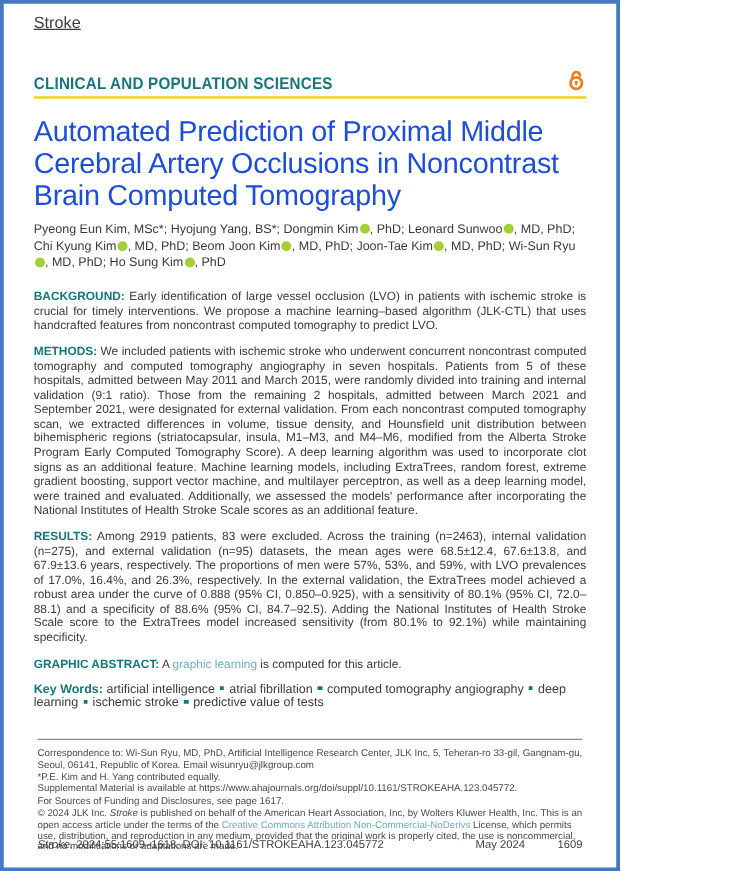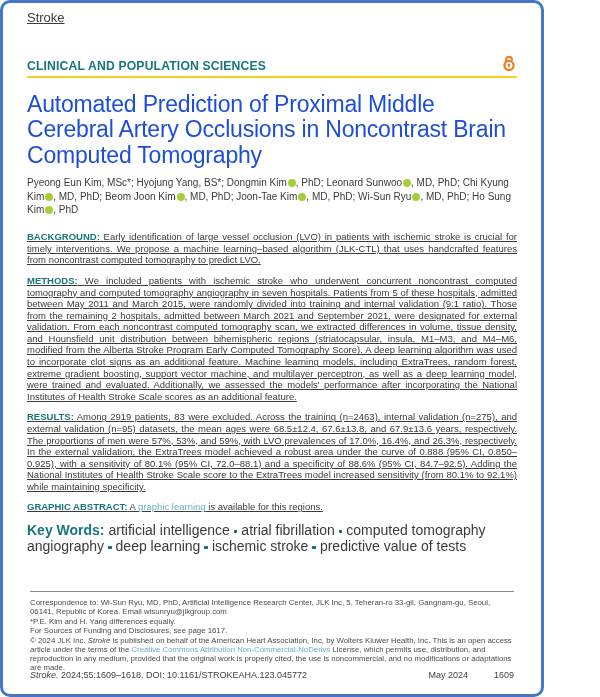--- a/index.html
+++ b/index.html
@@ -1,19 +1,19 @@
 <!DOCTYPE html>
 <html style="--teal: #16767C; --yellow: #F3D11C; --orange: #EE7D23; --orcid_green: #A6CE39; --link_teal: #6AAFBF; --frame_blue: #4577C5;"><head>
 <meta charset="utf-8">
 <style>
   html,body{margin:0;padding:0;background:#fff;}
   body{font-family:"Liberation Sans",sans-serif;-webkit-font-smoothing:antialiased;}
   .frame{
-    position:relative;width:544px;height:697px;box-sizing:border-box;
-    border:3px solid var(--frame_blue,#4577c5);border-radius:10px;
+    position:relative;width:496px;height:697px;box-sizing:border-box;
+    border:3px solid var(--frame_blue,#4577c5);border-radius:0;
     background:#fff;overflow:hidden;
   }
   .content{padding:0 24px;}
   .journal-name{
     display:inline-block;margin-top:7px;font-size:13px;color:#3c3c3c;
     text-decoration:underline;cursor:pointer;
   }
   .heading-row{
     display:flex;align-items:flex-end;justify-content:space-between;
     margin-top:29px;border-bottom:2px solid var(--yellow,#f3d11c);
@@ -35,25 +35,24 @@
   }
   .orcid{
     display:inline-block;width:8px;height:8px;border-radius:50%;
     background:var(--orcid_green,#a6ce39);margin-left:1px;vertical-align:-1px;
     cursor:pointer;
   }
   .abstract{margin-top:14px;max-width:552px;}
   .abstract p{
     margin:0 0 9px 0;font-size:9.5px;line-height:1.22;color:#3a3a3a;
     text-align:justify;
-    text-decoration:underline;
   }
   .sec-label{color:var(--teal,#16767c);font-weight:bold;}
   a.link{color:var(--link_teal,#6aafbf);text-decoration:none;cursor:pointer;}
-  .keywords{margin-top:3px;font-size:14px;color:#3a3a3a;}
+  .keywords{margin-top:3px;font-size:10px;color:#3a3a3a;}
   .kw-label{color:var(--teal,#16767c);font-weight:bold;}
   .kwsep{
     display:inline-block;width:3.5px;height:3.5px;
     background:var(--teal,#16767c);margin:0 4px;vertical-align:2px;
   }
   .footnotes{
     position:absolute;left:27px;right:27px;top:588px;
     border-top:1px solid #8a8a8a;padding-top:7px;
     font-size:7.8px;line-height:1.13;color:#4a4a4a;
   }
@@ -87,33 +86,34 @@
     </div>
 
     <h1 class="title">Automated Prediction of Proximal Middle Cerebral Artery Occlusions in Noncontrast Brain Computed Tomography</h1>
 
     <div class="authors"><span>Pyeong Eun Kim</span>, MSc*; <span>Hyojung Yang</span>, BS*; <span>Dongmin Kim</span><span class="orcid"></span>, PhD; <span>Leonard Sunwoo</span><span class="orcid"></span>, MD, PhD; <span>Chi Kyung Kim</span><span class="orcid"></span>, MD, PhD; <span>Beom Joon Kim</span><span class="orcid"></span>, MD, PhD; <span>Joon-Tae Kim</span><span class="orcid"></span>, MD, PhD; <span>Wi-Sun Ryu</span><span class="orcid"></span>, MD, PhD; <span>Ho Sung Kim</span><span class="orcid"></span>, PhD</div>
 
     <div class="abstract">
       <p><span class="sec-label">BACKGROUND:</span> <span>Early identification of large vessel occlusion (LVO) in patients with ischemic stroke is crucial for timely interventions. We propose a machine learning–based algorithm (JLK-CTL) that uses handcrafted features from noncontrast computed tomography to predict LVO.</span></p>
       <p><span class="sec-label">METHODS:</span> <span>We included patients with ischemic stroke who underwent concurrent noncontrast computed tomography and computed tomography angiography in seven hospitals. Patients from 5 of these hospitals, admitted between May 2011 and March 2015, were randomly divided into training and internal validation (9:1 ratio). Those from the remaining 2 hospitals, admitted between March 2021 and September 2021, were designated for external validation. From each noncontrast computed tomography scan, we extracted differences in volume, tissue density, and Hounsfield unit distribution between bihemispheric regions (striatocapsular, insula, M1–M3, and M4–M6, modified from the Alberta Stroke Program Early Computed Tomography Score). A deep learning algorithm was used to incorporate clot signs as an additional feature. Machine learning models, including ExtraTrees, random forest, extreme gradient boosting, support vector machine, and multilayer perceptron, as well as a deep learning model, were trained and evaluated. Additionally, we assessed the models' performance after incorporating the National Institutes of Health Stroke Scale scores as an additional feature.</span></p>
       <p><span class="sec-label">RESULTS:</span> <span>Among 2919 patients, 83 were excluded. Across the training (n=2463), internal validation (n=275), and external validation (n=95) datasets, the mean ages were 68.5±12.4, 67.6±13.8, and 67.9±13.6 years, respectively. The proportions of men were 57%, 53%, and 59%, with LVO prevalences of 17.0%, 16.4%, and 26.3%, respectively. In the external validation, the ExtraTrees model achieved a robust area under the curve of 0.888 (95% CI, 0.850–0.925), with a sensitivity of 80.1% (95% CI, 72.0–88.1) and a specificity of 88.6% (95% CI, 84.7–92.5). Adding the National Institutes of Health Stroke Scale score to the ExtraTrees model increased sensitivity (from 80.1% to 92.1%) while maintaining specificity.</span></p>
-      <p><span class="sec-label">GRAPHIC ABSTRACT:</span> <span>A </span><a class="link">graphic learning</a><span> is available for this regions.</span></p>
+      <p><span class="sec-label">GRAPHIC ABSTRACT:</span> <span>A </span><a class="link">graphic learning</a><span> is computed for this article.</span></p>
     </div>
 
     <div class="keywords">
       <span class="kw-label">Key Words:</span>
       <span><span>artificial intelligence</span><span class="kwsep"></span><span>atrial fibrillation</span><span class="kwsep"></span><span>computed tomography angiography</span><span class="kwsep"></span><span>deep learning</span><span class="kwsep"></span><span>ischemic stroke</span><span class="kwsep"></span><span>predictive value of tests</span></span>
     </div>
 
   </div>
 
   <div class="footnotes">
     <p>Correspondence to: Wi-Sun Ryu, MD, PhD, Artificial Intelligence Research Center, JLK Inc, 5, Teheran-ro 33-gil, Gangnam-gu, Seoul, 06141, Republic of Korea. Email wisunryu@jlkgroup.com</p>
-    <p>*P.E. Kim and H. Yang differences equally.</p>
+    <p>*P.E. Kim and H. Yang contributed equally.</p>
+    <p>Supplemental Material is available at https://www.ahajournals.org/doi/suppl/10.1161/STROKEAHA.123.045772.</p>
     <p>For Sources of Funding and Disclosures, see page 1617.</p>
     <p><span>© 2024 JLK Inc. </span><span class="em">Stroke</span><span> is published on behalf of the American Heart Association, Inc, by Wolters Kluwer Health, Inc. This is an open access article under the terms of the </span><a class="link">Creative Commons Attribution Non-Commercial-NoDerivs</a><span> License, which permits use, distribution, and reproduction in any medium, provided that the original work is properly cited, the use is noncommercial, and no modifications or adaptations are made.</span></p>
   </div>
 
   <div class="footer-row">
     <span><span class="em">Stroke.</span><span> 2024;55:1609–1618. DOI: 10.1161/STROKEAHA.123.045772</span></span>
     <span><span>May 2024</span><span class="page-num">1609</span></span>
   </div>
 </div>
 

